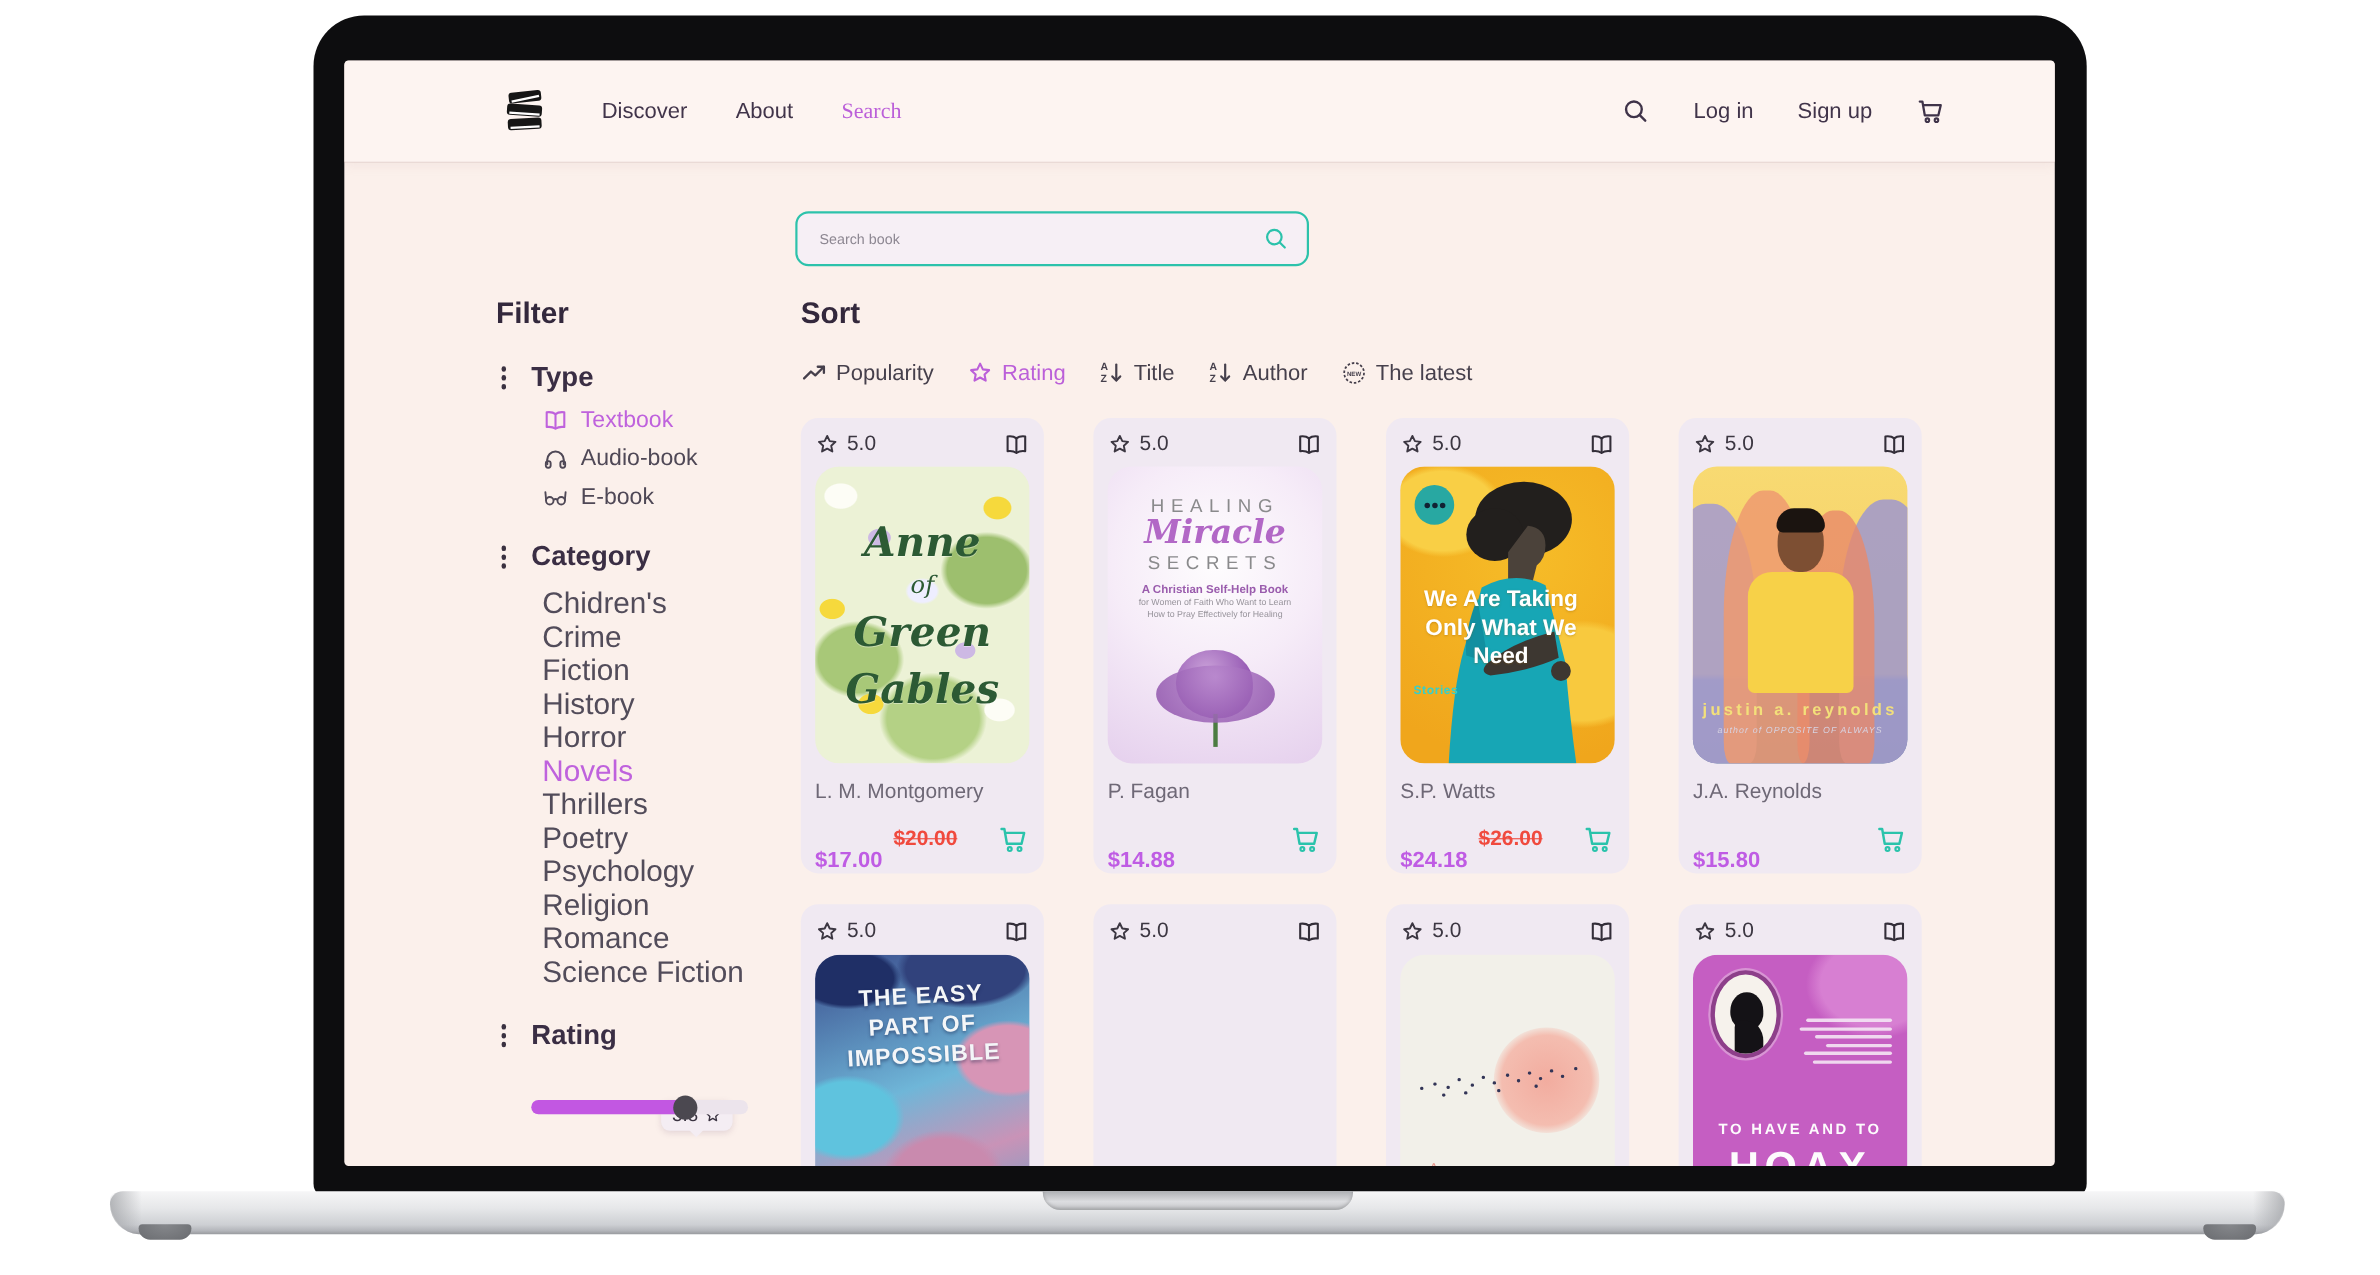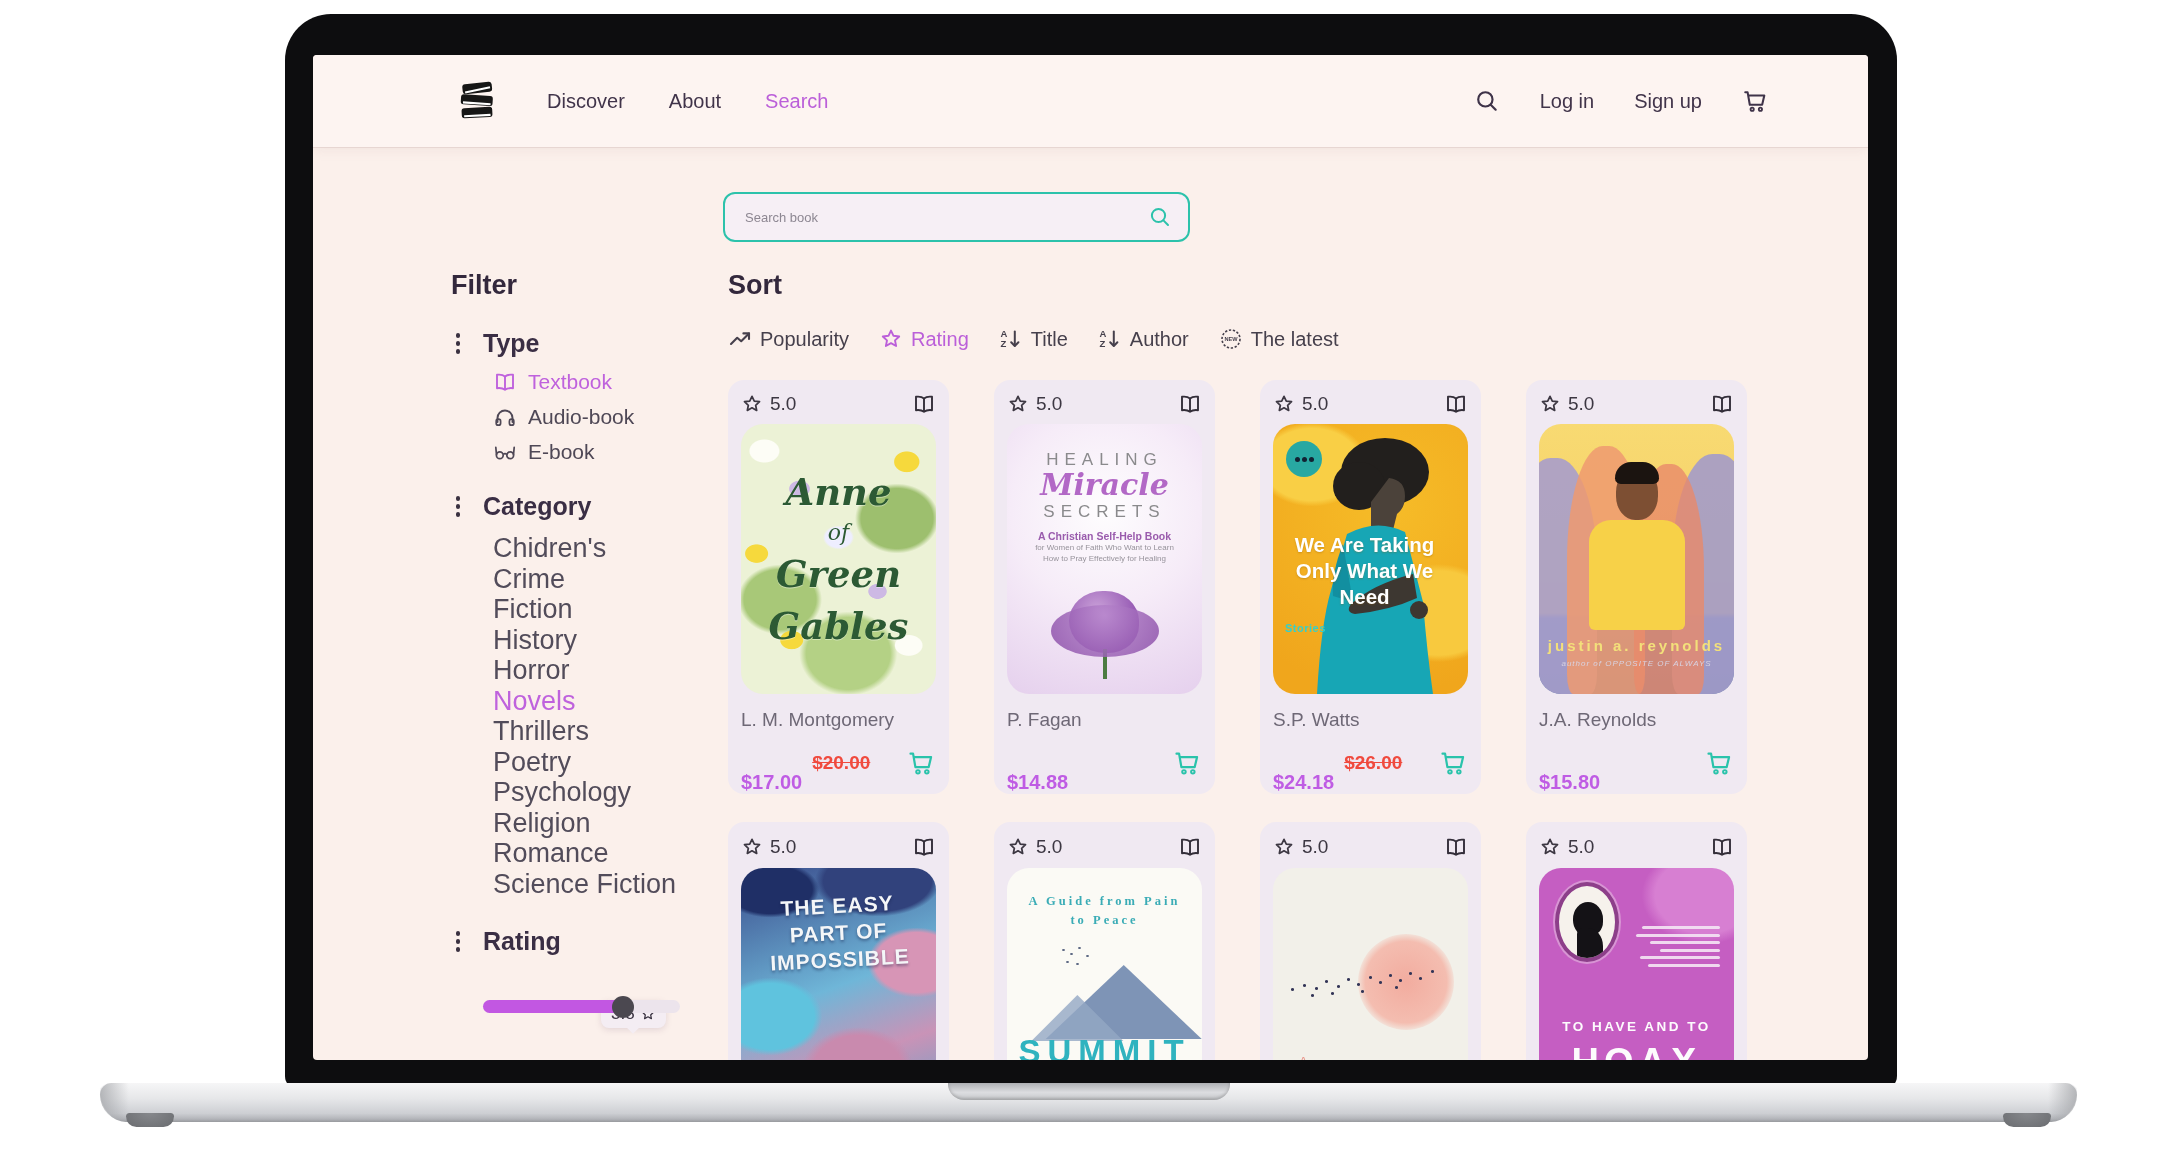--- a/index.html
+++ b/index.html
@@ -26,21 +26,21 @@
   
   .screen{position:absolute;left:313px;top:55px;width:1555px;height:1005px;background:#fbf0eb;overflow:hidden;border-radius:4px;}
 
   
   .topbar{position:relative;height:92px;background:#fdf4f1;display:flex;align-items:center;
           padding:0 100px 0 140px;box-shadow:0 1px 0 rgba(190,160,160,.25),0 4px 10px rgba(190,160,160,.12);}
   .brand{display:flex;align-items:center;margin-right:46px;}
   .brand svg{width:48px;height:46px;}
   .navlinks{display:flex;align-items:center;gap:44px;}
   .navlink{font-size:20px;color:#41344a;font-weight:500;cursor:pointer;}
-  .navlink.active{color:#bb5fd9;}
+  .navlink.active{color:#bb5fd9;font-family:Liberation Serif, serif;}
   .nav-right{margin-left:auto;display:flex;align-items:center;gap:40px;color:#3f3349;}
   .nav-right .icon24{width:26px;height:26px;color:#3f3349;}
   .nav-right .navlink{font-weight:500;}
 
   
   .searchbar{position:absolute;left:410px;top:137px;width:467px;height:50px;border:2px solid #2cc2ab;border-radius:12px;
              background:#f6eff5;display:flex;align-items:center;padding:0 16px 0 18px;}
   .searchbar input{flex:1;border:none;outline:none;background:transparent;font-size:13px;color:#a21caf;
              font-family:"Liberation Sans",sans-serif;}
   .searchbar input::placeholder{color:#8d8792;}
@@ -562,31 +562,20 @@
         <div class="card">
           <div class="card-top">
             <svg class="star" viewBox="0 0 24 24">
                 <use href="#ic-star"></use>
               </svg>
             <span class="rate-num">5.0</span>
             <svg class="read-ic" viewBox="0 0 24 24">
                 <use href="#ic-book"></use>
               </svg>
           </div>
-          <div class="cover cov-summit">
-            <div class="tag">
-              <div>A Guide from Pain</div>
-              <div>to Peace</div>
-            </div>
-            <div class="birds6"></div>
-            <div class="mtn"></div>
-            <div class="mtn2"></div>
-            <div class="big">SUMMIT</div>
-
-          </div>
         </div>
 
         <div class="card">
           <div class="card-top">
             <svg class="star" viewBox="0 0 24 24">
                 <use href="#ic-star"></use>
               </svg>
             <span class="rate-num">5.0</span>
             <svg class="read-ic" viewBox="0 0 24 24">
                 <use href="#ic-book"></use>

